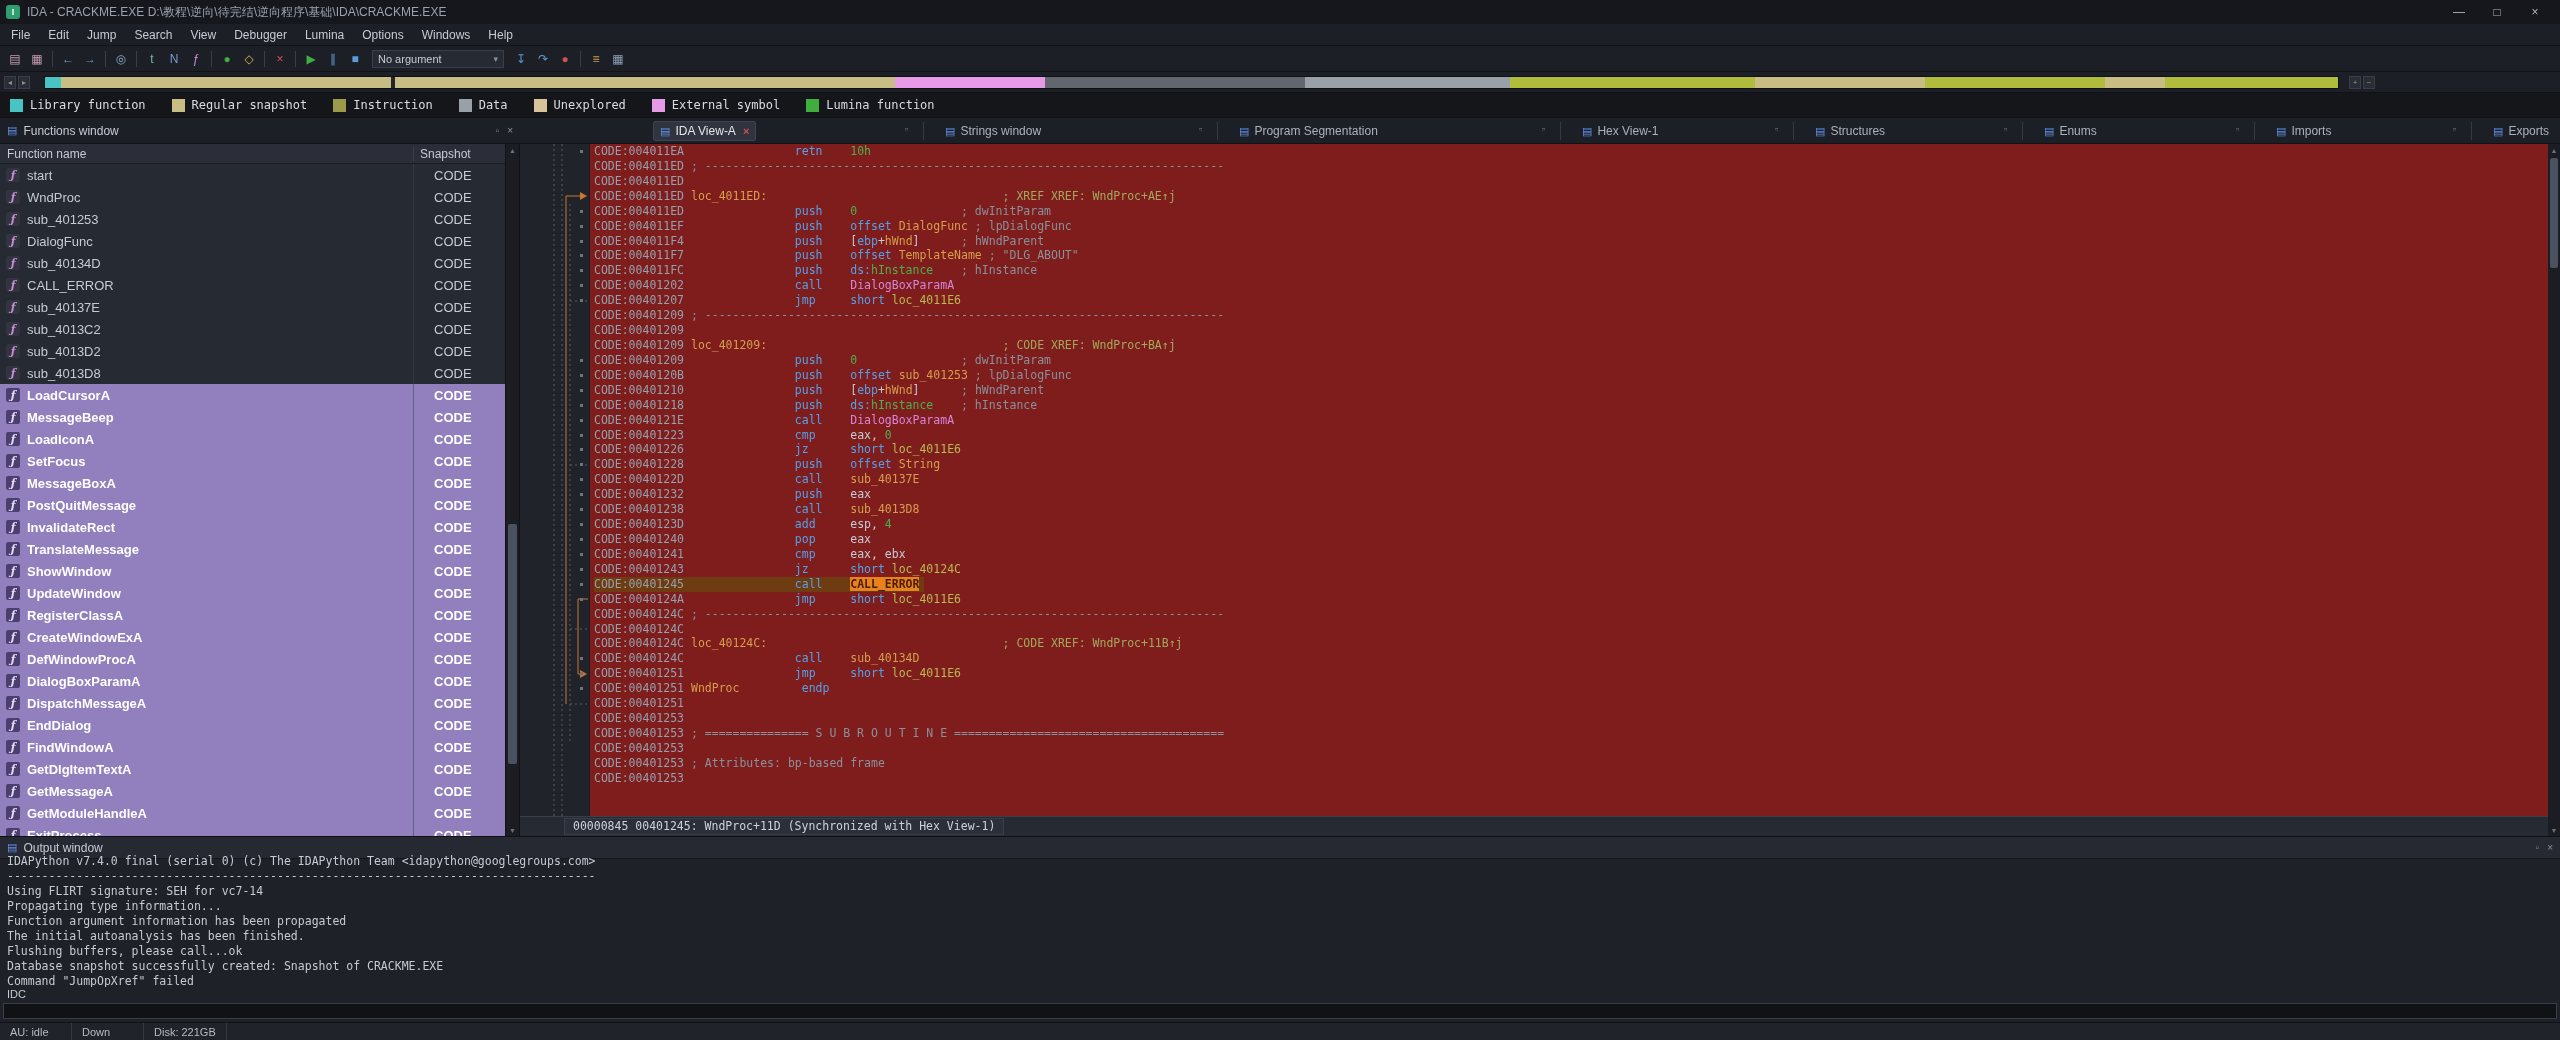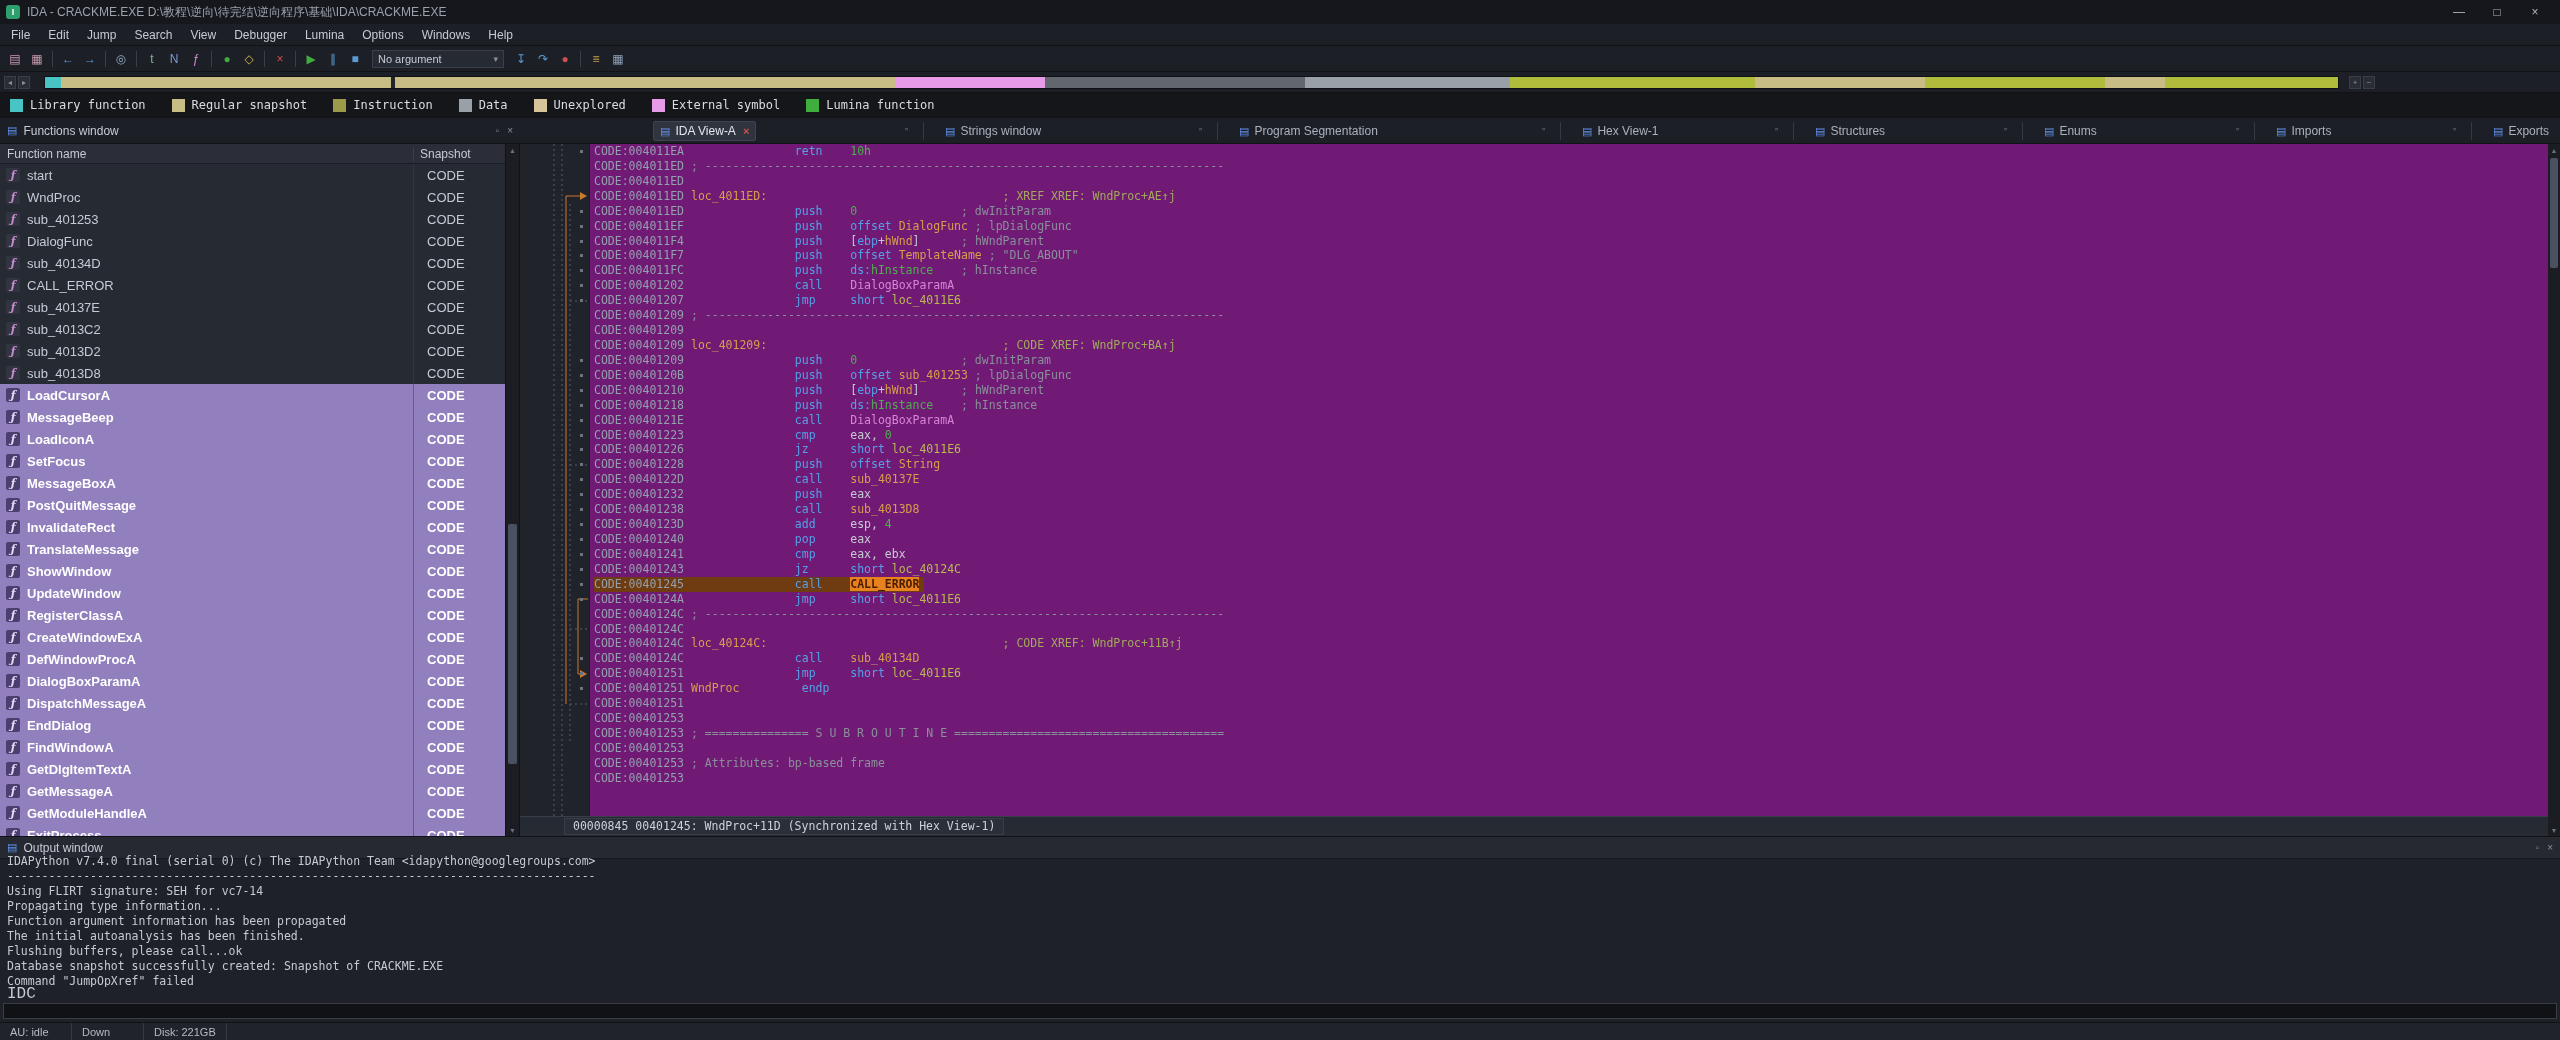--- a/index.html
+++ b/index.html
@@ -44,49 +44,49 @@
 .main{display:flex;height:692px}
 .functions-panel{width:506px;background:#262a33;display:flex;flex-direction:column;border-right:1px solid #101216;position:relative}
 .cols-header{height:20px;background:#2b2e38;border-bottom:1px solid #1a1c22;display:flex;align-items:center;font-size:12px;color:#c5cad3;flex:0 0 20px}
 .col-name{padding-left:7px;width:413px}
 .col-seg{border-left:1px solid #3a3e48;padding-left:6px;flex:1}
 .fn-rows{flex:1;overflow:hidden;position:relative}
 .fn-divider{position:absolute;left:413px;top:0;bottom:0;width:1px;background:#3d4250;opacity:.55;z-index:4}
 .fn-row{height:22px;display:flex;align-items:center;font-size:13px}
 .fn-row .ficon{width:14px;height:14px;margin:0 7px 0 6px;background:#32353f;color:#c98ad4;font-family:"DejaVu Serif",serif;font-style:italic;font-weight:bold;font-size:11px;display:flex;align-items:center;justify-content:center;border-radius:2px;flex:0 0 14px}
 .fn-row .fname{width:386px;overflow:hidden;white-space:nowrap}
-.fn-row .fseg{padding-left:14px}
+.fn-row .fseg{padding-left:21px}
 .fn-row.lib{background:#9180bd;color:#ffffff;font-weight:bold}
 .fn-row.lib .ficon{background:#4a3f6e;color:#e8d8f8}
 .scrollbar-v{width:14px;background:#1b1d23;position:relative;border-right:1px solid #101216}
 .sb-thumb{position:absolute;left:2px;right:2px;background:#4a5160;border-radius:2px}
 .sb-arrow{position:absolute;left:0;right:0;height:12px;display:flex;align-items:center;justify-content:center;color:#6a7080;font-size:7px}
 
-.disasm-col{flex:1;display:flex;flex-direction:column;background:#701a75;min-width:0}
+.disasm-col{flex:1;display:flex;flex-direction:column;background:#7f1d1d;min-width:0}
 .disasm-body{height:672px;position:relative;overflow:hidden}
 .dmargin{position:absolute;left:0;top:0;width:70px;height:672px;background:#20232a;border-right:1px solid #1a1c22}
 .dcode{position:absolute;left:74px;top:0;right:0;height:672px}
 .dline{height:14.93px;line-height:14.93px;white-space:pre;font-family:"DejaVu Sans Mono",monospace;font-size:11.5px;position:relative}
 .dline .dot{position:absolute;left:-14px;top:6px;width:3px;height:3px;background:#6a7284}
 .dline.hl{background:linear-gradient(90deg,#6e3c10 0,#6e3c10 330px,transparent 330px)}
 .addr{color:#93a0ad}
 .tk-pl{color:#c5cad3}.tk-ins{color:#54a0e8}.tk-num{color:#4fae4f}.tk-name{color:#d79e4e}
 .tk-loc{color:#b9b952}.tk-imp{color:#d884d8}.tk-cmt{color:#8a909a}.tk-xref{color:#a3a85c}
 .tk-lbl{color:#d79e4e}.tk-gvar{color:#4fae4f}
 .tk-err{background:#e8821e;color:#4a1c00;font-weight:bold}
 .disasm-status{height:20px;border-top:1px solid #3a3e48;display:flex;align-items:center;font-family:"DejaVu Sans Mono",monospace;font-size:11.5px;color:#cdd2da;padding-left:44px;background:#262a33}
 .ds-box{border:1px solid #3a3e48;padding:0 8px;height:17px;line-height:15px;background:#2b2f39}
 .main-scroll{width:12px;background:#1b1d23;position:relative}
 
 .output-panel{height:186px;background:#1e2128;border-top:1px solid #101216;display:flex;flex-direction:column}
 .output-header{height:22px;background:#262932;display:flex;align-items:center;padding:0 7px;font-size:12px;border-bottom:1px solid #15171c}
 .output-header .ph-icon{color:#5f8fe8;margin-right:6px;font-size:11px}
 .output-lines{flex:1;overflow:hidden;font-family:"DejaVu Sans Mono",monospace;font-size:11.5px;line-height:15px;padding:0 7px;margin-top:-5px}
 .oline{white-space:pre}
-.idc-label{font-family:Liberation Mono, monospace;font-size:16px;padding:0 7px;height:15px;line-height:15px}
+.idc-label{font-family:Liberation Sans, sans-serif;font-size:11px;padding:0 7px;height:15px;line-height:15px}
 .cli-row{display:flex;align-items:center;padding:1px 3px 3px}
 .cli-input{flex:1;height:16px;background:#101216;border:1px solid #3a3e48;color:#c5cad3;font-family:"DejaVu Sans Mono",monospace;font-size:11.5px;padding:0 5px;outline:none}
 
 .statusbar{height:18px;background:#20232a;border-top:1px solid #101216;display:flex;align-items:center;font-size:11px;color:#b4bac4}
 .sb-seg{padding:0 10px;border-right:1px solid #343843;height:100%;display:flex;align-items:center;min-width:72px}
 </style>
 </head>
 <body>
 
 <div class="titlebar">

